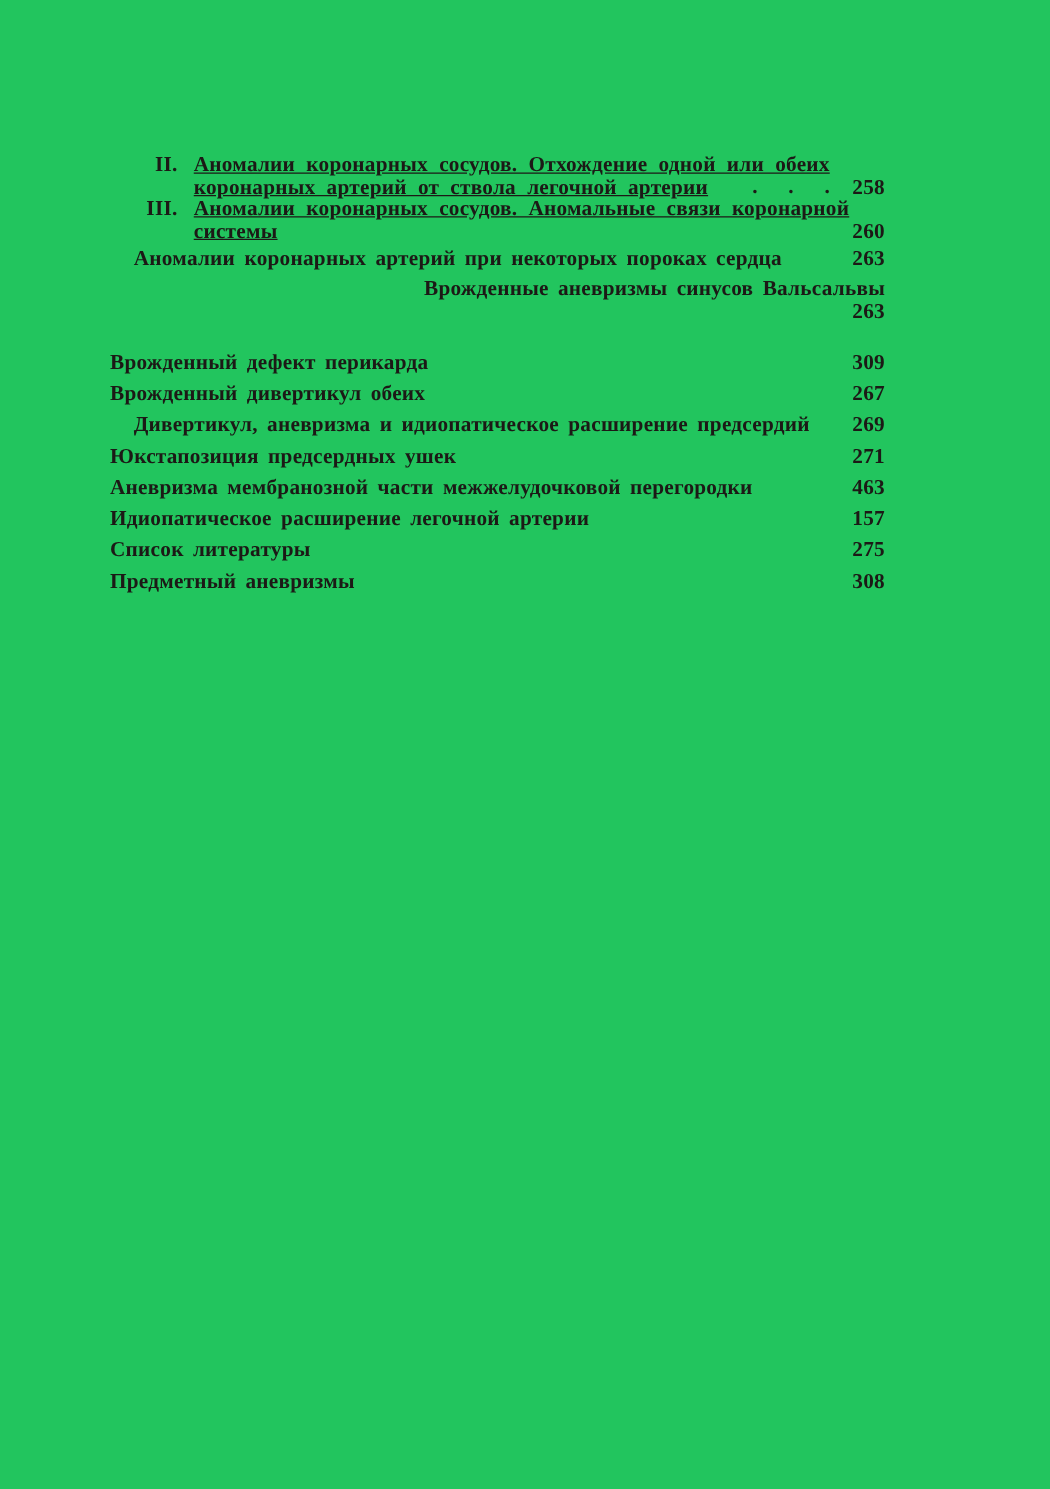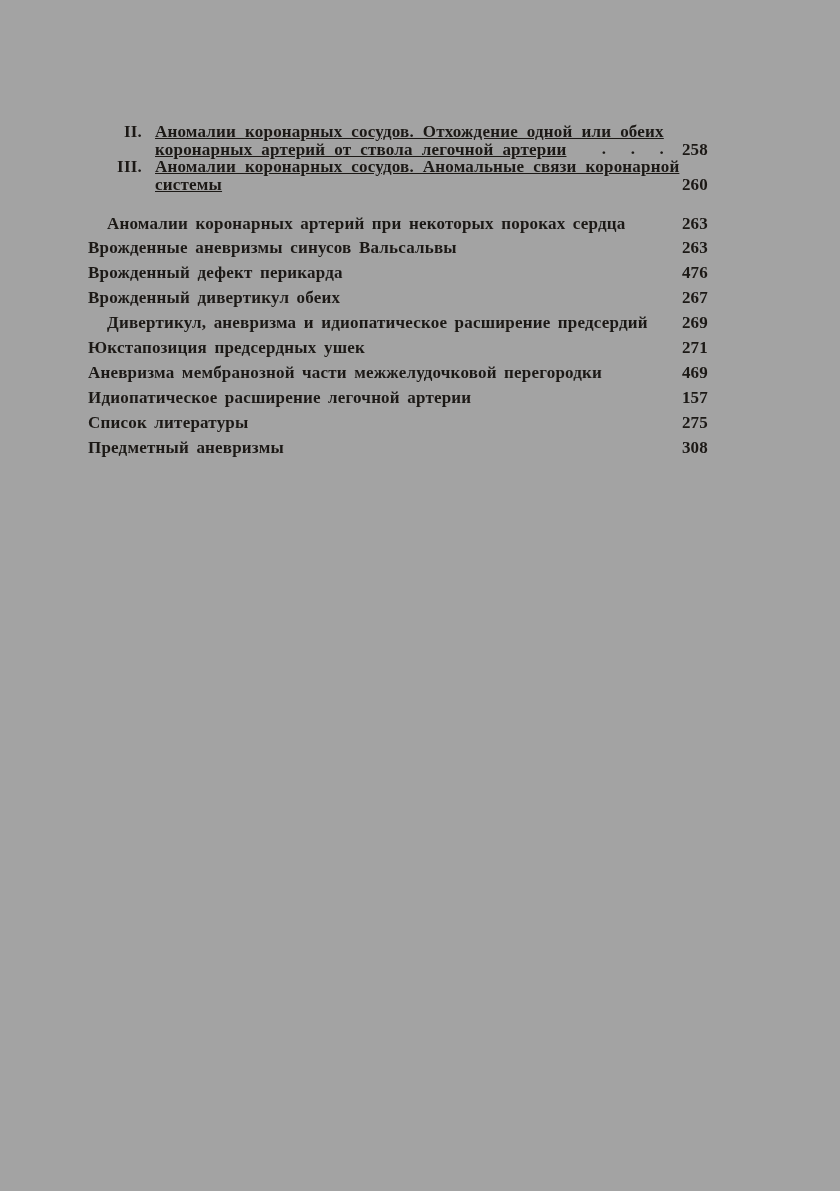--- a/index.html
+++ b/index.html
@@ -1,20 +1,20 @@
 <!DOCTYPE html>
 <html><head>
 <meta charset="utf-8">
 <style>
   html,body { margin:0; padding:0; background:#e8e8e8; }
   .page {
     position:relative;
     width:840px; height:1191px;
     margin:0 auto;
-    background:#a3a3a3;
+    background:#22c55e;
     overflow:hidden;
     font-family:"Liberation Serif","DejaVu Serif",serif;
     font-weight:700;
     color:#1c1916;
   }
   .toc {
     position:absolute;
     left:88px; top:123px;
     width:620px;
     font-size:17px;
@@ -40,22 +40,22 @@
   }
   .line { display:block; white-space:nowrap; word-spacing:4.5px;text-decoration:underline; }
   
   .dots {
     position:absolute;
     right:44px; bottom:1px;
     word-spacing:20px;
     white-space:nowrap;
   }
   .indent1 { padding-left:19px; }
-  .mt1 { margin-top:22px; }
-  .mt2 { margin-top:6.5px; }
+  .mt1 { margin-top:5px; }
+  .mt2 { margin-top:6.5px;flex-direction:column; }
   .mt  { margin-top:7.5px; }
 </style>
 </head>
 <body>
 
 <div class="page">
   <div class="toc">
 
     <div class="row">
       <div class="txt hang">
@@ -81,41 +81,41 @@
       <div class="pn">263</div>
     </div>
 
     <div class="row mt2">
       <div class="txt">Врожденные аневризмы синусов Вальсальвы</div>
       <div class="pn">263</div>
     </div>
 
     <div class="row mt">
       <div class="txt">Врожденный дефект перикарда</div>
-      <div class="pn">476</div>
+      <div class="pn">309</div>
     </div>
 
     <div class="row mt">
       <div class="txt">Врожденный дивертикул обеих</div>
       <div class="pn">267</div>
     </div>
 
     <div class="row mt">
       <div class="txt indent1">Дивертикул, аневризма и идиопатическое расширение предсердий</div>
       <div class="pn">269</div>
     </div>
 
     <div class="row mt">
       <div class="txt">Юкстапозиция предсердных ушек</div>
       <div class="pn">271</div>
     </div>
 
     <div class="row mt">
       <div class="txt">Аневризма мембранозной части межжелудочковой перегородки</div>
-      <div class="pn">469</div>
+      <div class="pn">463</div>
     </div>
 
     <div class="row mt">
       <div class="txt">Идиопатическое расширение легочной артерии</div>
       <div class="pn">157</div>
     </div>
 
     <div class="row mt">
       <div class="txt">Список литературы</div>
       <div class="pn">275</div>

